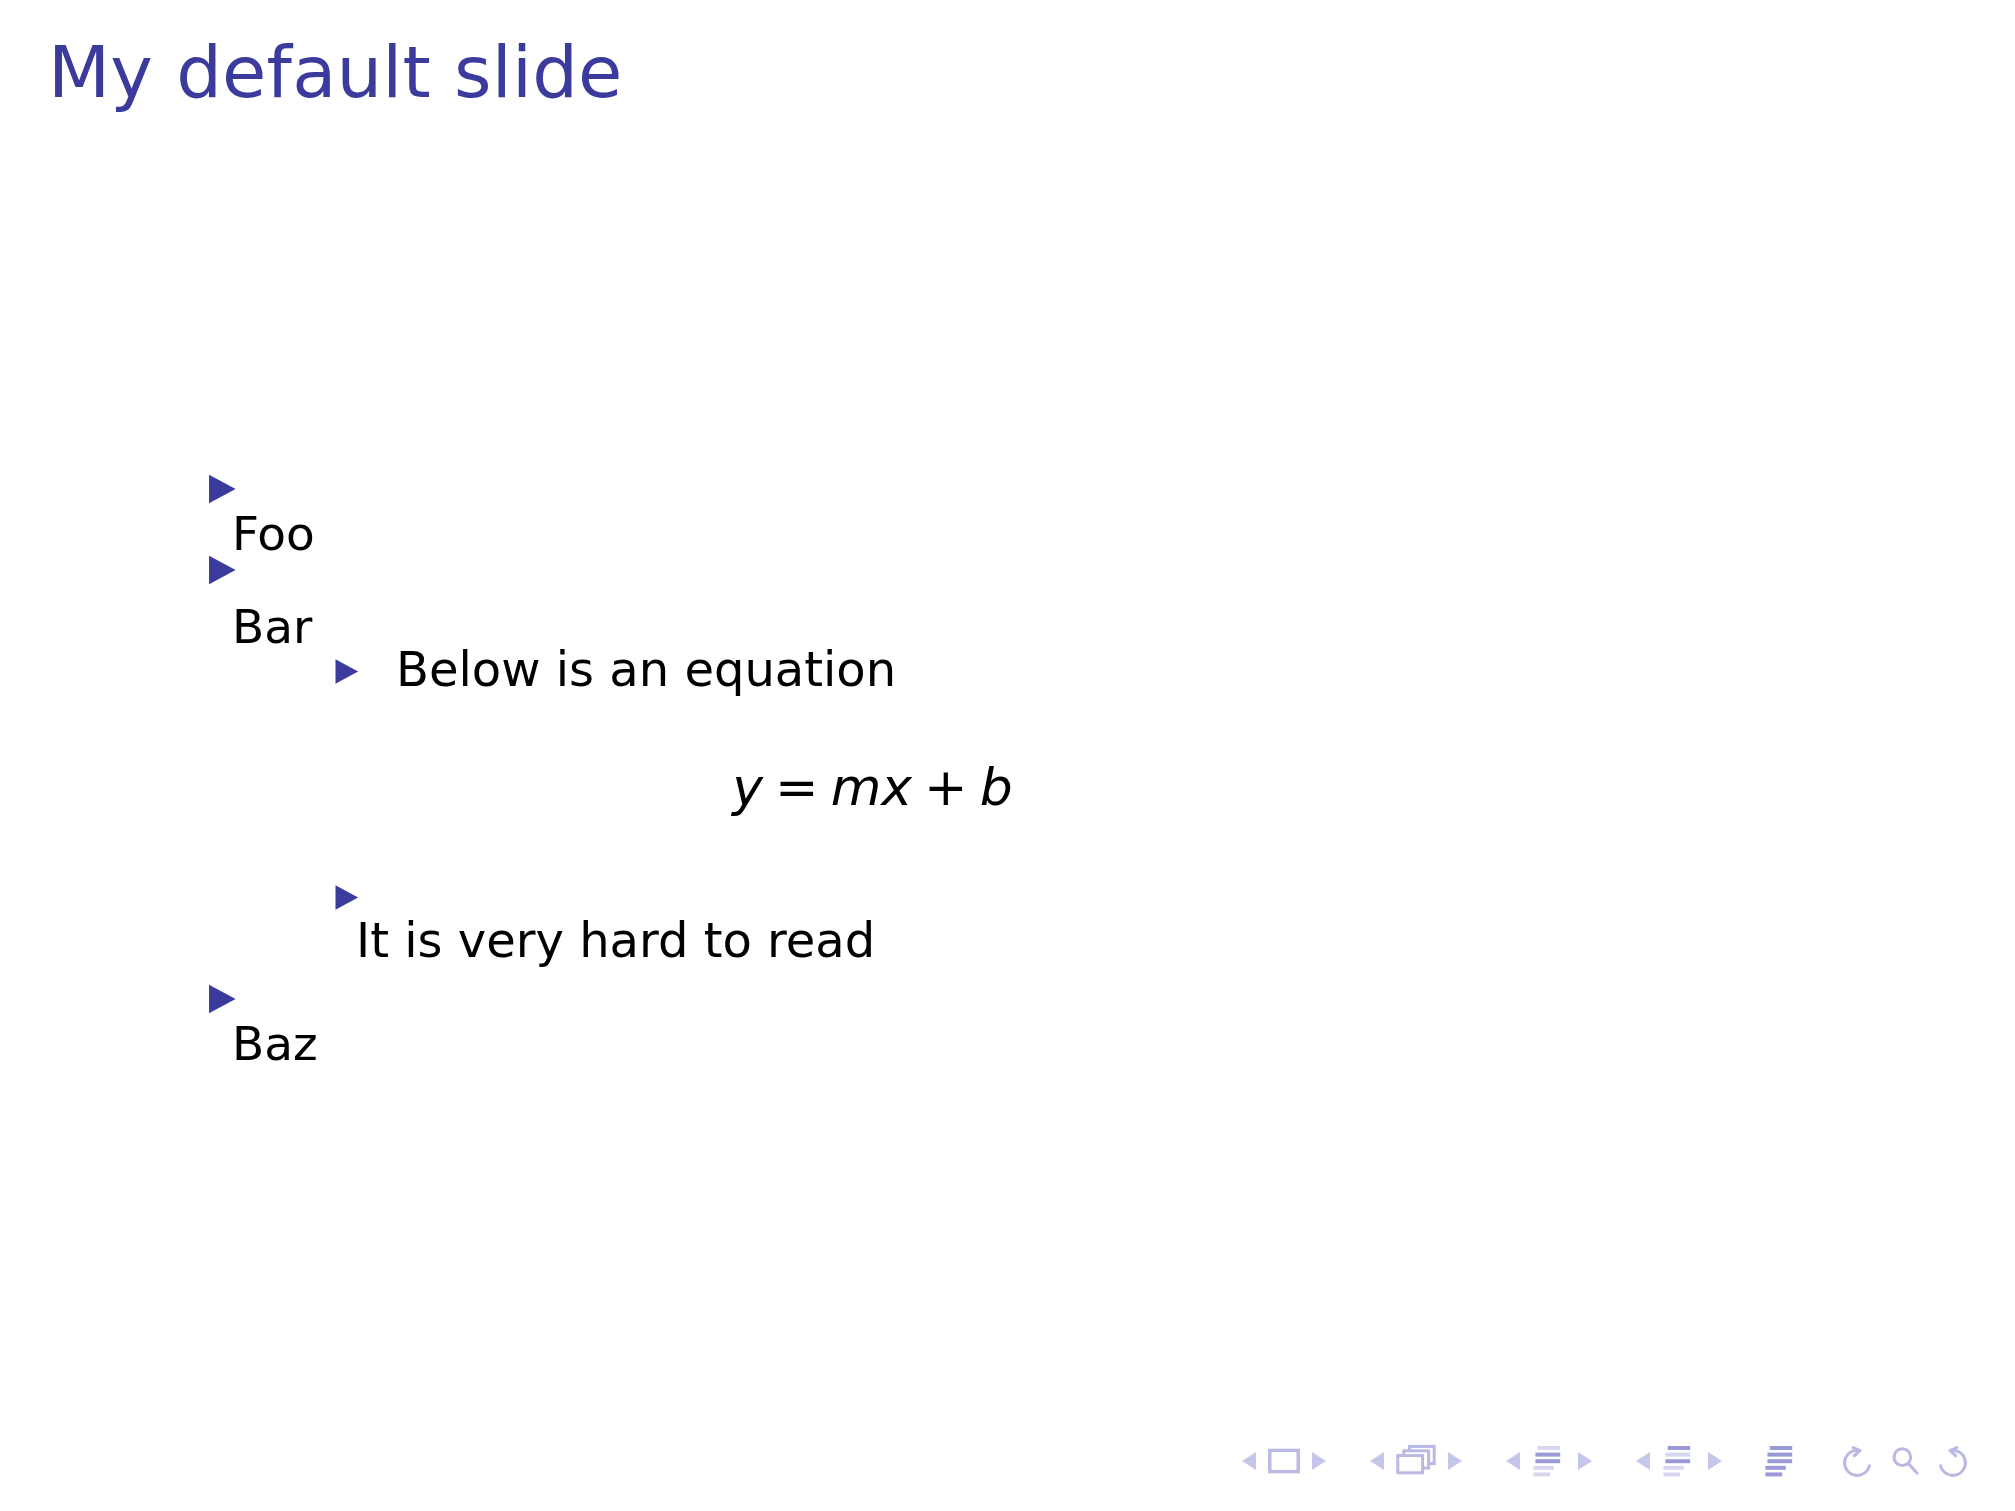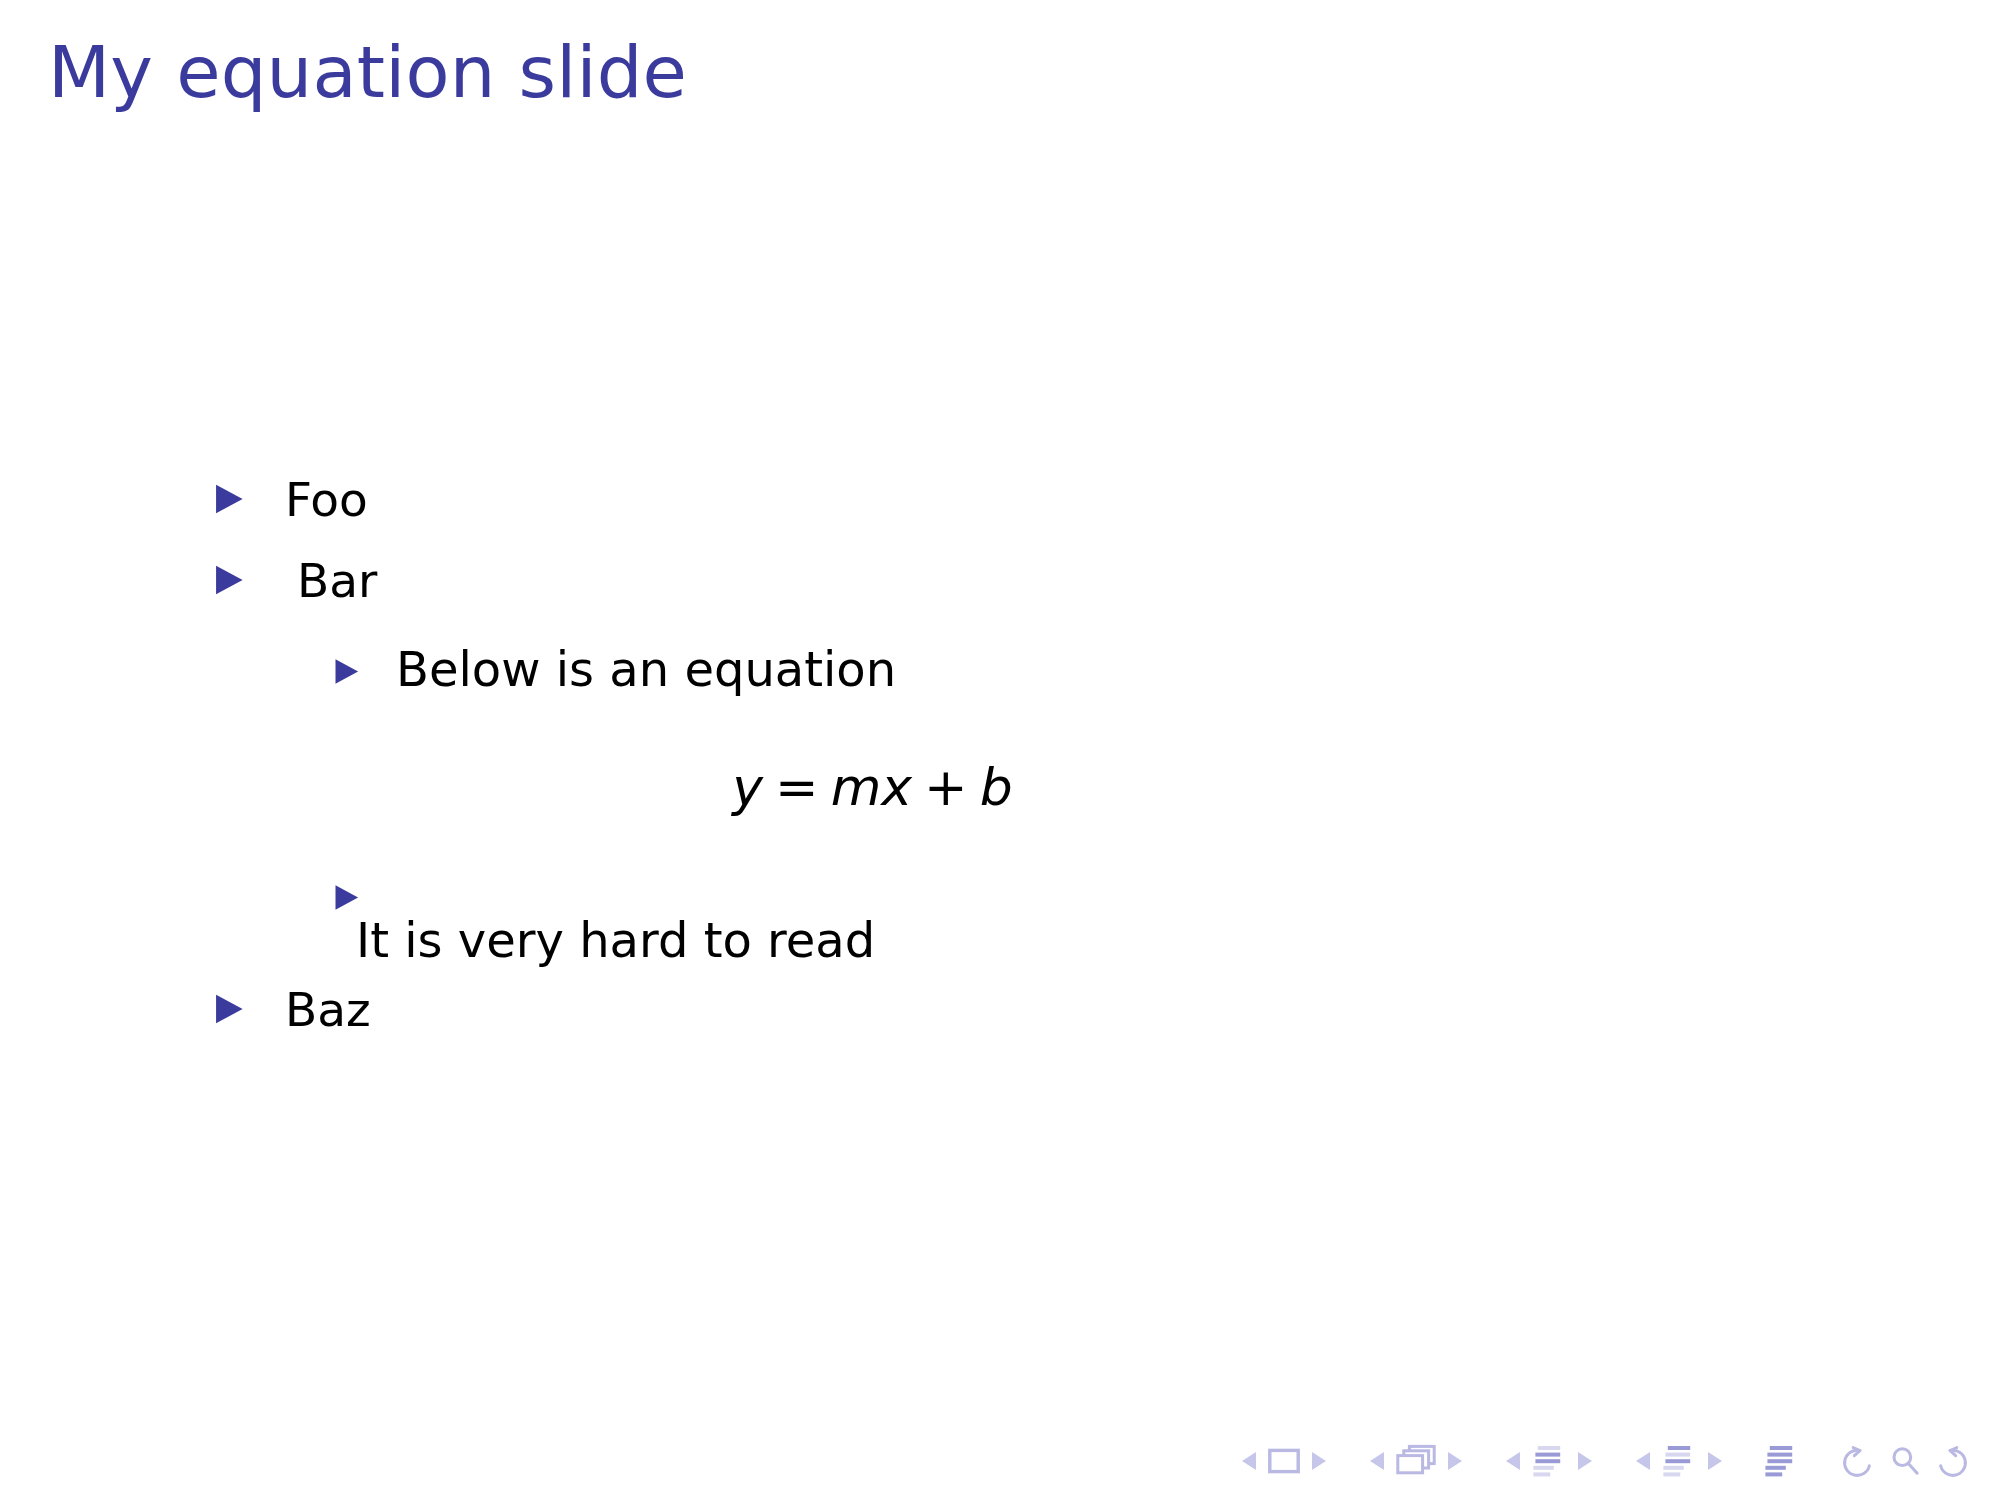--- a/index.html
+++ b/index.html
@@ -55,22 +55,23 @@
     display: inline-block;
     color: #3b3b9e;
     flex: none;
   }
   .item .bullet svg { display: block; }
 
   .item .label { display: inline-block; }
 
   
   .lvl1 {
-    left: 212px;
+    left: 205px;
     font-size: 47px;
+    flex-direction: column;
   }
   .lvl1 .bullet { width: 46px; }
   .lvl1 .bullet svg { width: 34px; height: 34px; }
   .lvl1 .label { padding-left: 27px; }
 
   
   .lvl2 {
     left: 332px;
     font-size: 48px;
   }
@@ -130,21 +131,21 @@
   .nav-mini { width: 34px; height: 30px; }
   .nav-stack { width: 42px; height: 34px; }
   .nav-lines { width: 36px; height: 34px; }
   .nav-arrow { width: 40px; height: 38px; }
 </style>
 </head>
 <body>
 
 <div id="slide">
 
-  <div id="slide-title">My equation slide</div>
+  <div id="slide-title">My default slide</div>
 
   <div id="body-block">
 
     <div class="item lvl1" id="item-foo">
       <span class="bullet">
         <svg viewBox="0 0 10 10" aria-hidden="true">
             <polygon points="1.2,0.8 9,5 1.2,9.2" fill="#3b3b9e"></polygon>
           </svg>
       </span>
       <span class="label">Foo</span>

